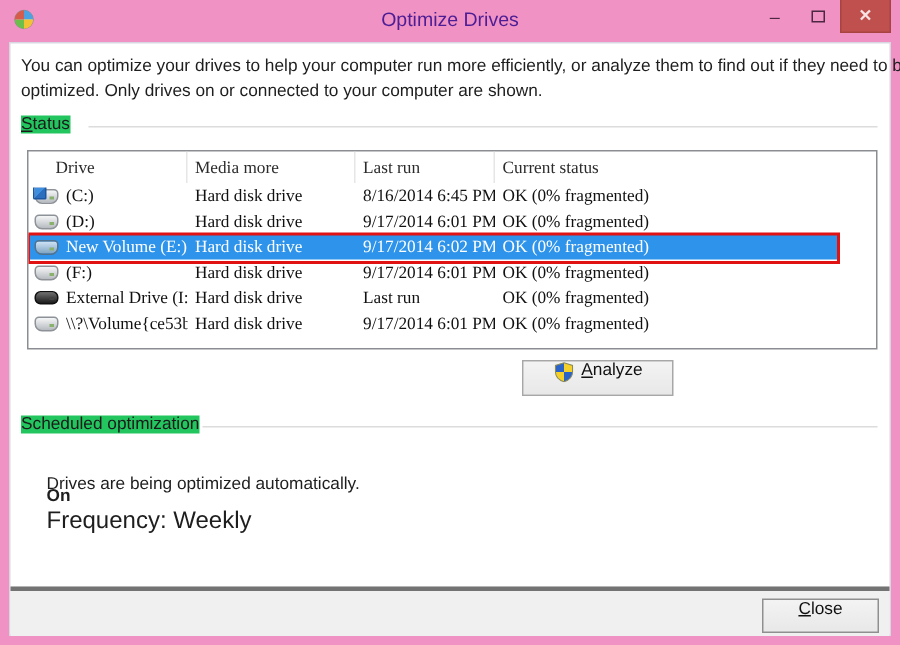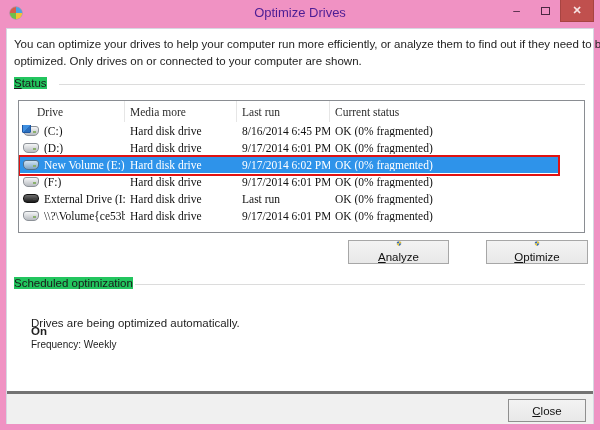--- a/index.html
+++ b/index.html
@@ -50,31 +50,31 @@
   .hdd::after { content:""; position:absolute; right:2px; bottom:2px; width:3px; height:2px; background:#8ab06e; }
   .hdd.system::before { content:""; position:absolute; left:-2px; top:-3px; width:7px; height:7px;
          background:linear-gradient(135deg,#3f8fe0 50%,#2a6ebd 50%); border:1px solid #1d56a0; border-radius:1px; }
   .hdd.external { height:9px; background:linear-gradient(180deg,#6e6e6e,#1c1c1c); border-color:#101010; border-radius:4px; }
   .hdd.external::after { background:#444; }
   .row.selected .hdd { background:linear-gradient(180deg,#cfe3f4,#7fa3c2); border-color:#51718c; }
   
   .annotation-box { position:absolute; left:-1px; top:33px; width:542px; height:21px;
                     border:2px solid #e01212; pointer-events:none; z-index:5; }
   
-  .btn { position:absolute; display:flex; align-items:center; justify-content:center; gap:5px;
+  .btn { position:absolute; display:flex; justify-content:center; gap:5px;
          background:linear-gradient(180deg,#f3f3f3,#e8e8e8); border:1px solid #a7a7a7;
-         font-size:11.5px; color:#111; cursor:default;flex-direction:column; }
+         font-size:11.5px; color:#111; cursor:default; }
   .btn-analyze  { left:341px; top:211px; width:101px; height:24px; }
   .btn-optimize { left:479px; top:211px; width:102px; height:24px; }
   .btn-settings { left:441px; top:272px; width:137px; height:23px; }
   .btn-close    { position:absolute; right:7px; top:5px; width:78px; height:23px; border-color:#8f8f8f; }
   
   .sched-on { position:absolute; left:24px; top:266px; font-size:11.5px; font-weight:bold;margin-top:30px; }
   .sched-detail { position:absolute; left:24px; top:288px; font-size:11.5px; }
-  .sched-freq { position:absolute; left:24px; top:310px; font-size:10px; }
+  .sched-freq { position:absolute; left:24px; top:310px; font-size:16px; }
   
   .footer { position:absolute; left:0px; top:362px; width:586px; height:33px;
             background:#f0f0f0; border-top:3px solid #737373; }
 </style>
 </head>
 <body>
 
 <div class="window">
 
   <div class="titlebar">
@@ -191,37 +191,20 @@
           <rect x="0" y="0" width="8" height="8" fill="#2a64c8"></rect>
             <rect x="8" y="0" width="8" height="8" fill="#f4d029"></rect>
           <rect x="0" y="8" width="8" height="8" fill="#f4d029"></rect>
             <rect x="8" y="8" width="8" height="8" fill="#2a64c8"></rect>
         </g>
         <path d="M8 1 L14.5 3 V8 C14.5 11.8 11.8 14.2 8 15.4 C4.2 14.2 1.5 11.8 1.5 8 V3 Z" fill="none" stroke="#8a8a5a" stroke-width="0.8"></path>
       </svg>
       <span><span class="accel">A</span><span>nalyze</span></span>
     </div>
 
-    <div class="btn btn-optimize">
-      <svg width="14" height="14" viewBox="0 0 16 16">
-        <defs>
-            <clipPath id="sh2">
-              <path d="M8 1 L14.5 3 V8 C14.5 11.8 11.8 14.2 8 15.4 C4.2 14.2 1.5 11.8 1.5 8 V3 Z"></path>
-            </clipPath>
-          </defs>
-        <g clip-path="url(#sh2)">
-          <rect x="0" y="0" width="8" height="8" fill="#2a64c8"></rect>
-            <rect x="8" y="0" width="8" height="8" fill="#f4d029"></rect>
-          <rect x="0" y="8" width="8" height="8" fill="#f4d029"></rect>
-            <rect x="8" y="8" width="8" height="8" fill="#2a64c8"></rect>
-        </g>
-        <path d="M8 1 L14.5 3 V8 C14.5 11.8 11.8 14.2 8 15.4 C4.2 14.2 1.5 11.8 1.5 8 V3 Z" fill="none" stroke="#8a8a5a" stroke-width="0.8"></path>
-      </svg>
-      <span><span class="accel">O</span><span>ptimize</span></span>
-    </div>
 
     <div class="group-label" style="left:7px; top:248px;">Scheduled optimization</div>
     <div class="group-line" style="left:128px; top:255px; width:450px;"></div>
 
     <div class="sched-on">On</div>
     <div class="sched-detail">Drives are being optimized automatically.</div>
     <div class="sched-freq">Frequency: Weekly</div>
 
 
     <div class="footer">

